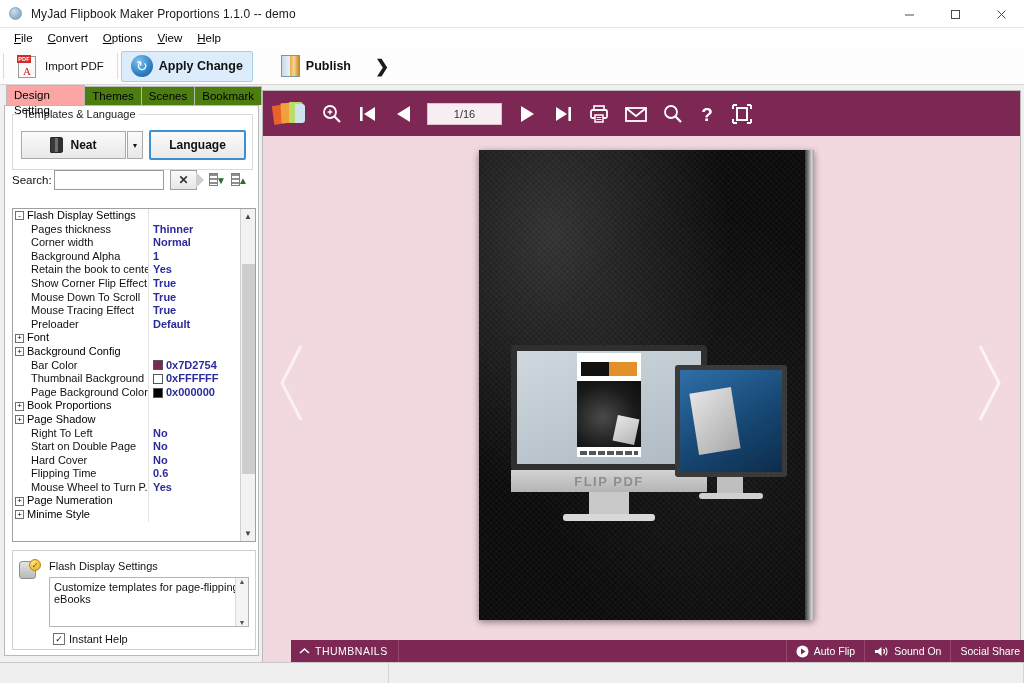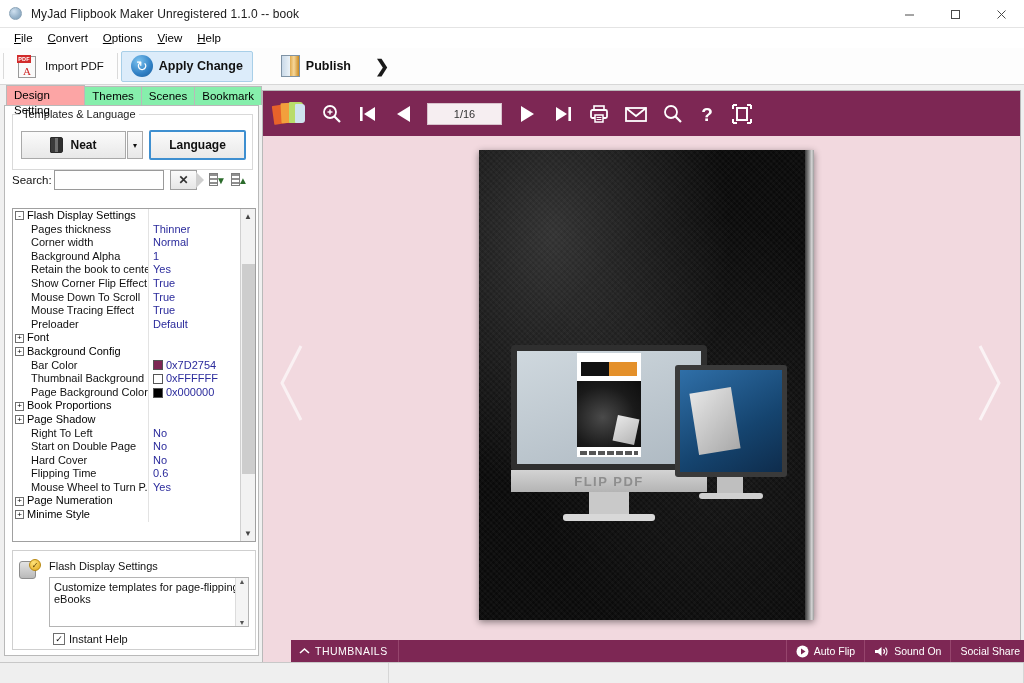--- a/index.html
+++ b/index.html
@@ -87,21 +87,21 @@
   .tb-chev { font-size: 17px; font-weight: bold; color: #1a1a1a; margin-left: 14px; }
 
   
   .leftpanel {
     position: absolute; left: 0; top: 86px; width: 261px; height: 575px;
     background: #f0f0f0;
   }
   .tabs { display: flex; height: 19px; align-items: flex-end; padding-left: 6px; background: #f0f0f0; }
   .tab {
     font-size: 11.5px; color: #000; padding: 2px 7px 2px 7px; height: 19px;
-    border: 1px solid #b9b9b9; border-bottom: none; background: #86efac;
+    border: 1px solid #b9b9b9; border-bottom: none; background: #4d7c0f;
     margin-right: -1px; line-height: 15px;
   }
   .tab.sel { background: #fca5a5; height: 20px; position: relative; z-index: 3; }
   .tabpage {
     position: absolute; left: 4px; top: 19px; width: 255px; height: 551px;
     background: #fff; border: 1px solid #b9b9b9;
   }
 
   .group {
     position: absolute; left: 7px; top: 8px; width: 241px; height: 56px;
@@ -159,21 +159,21 @@
 
   .grid {
     position: absolute; left: 7px; top: 102px; width: 244px; height: 334px;
     border: 1px solid #a0a0a0; background: #fff; overflow: hidden;
   }
   .grow { display: flex; height: 13.6px; align-items: center; font-size: 11px; }
   .grow .nm {
     width: 136px; padding-left: 4px; color: #111; white-space: nowrap; overflow: hidden;
     border-right: 1px solid #e3e3e3; height: 100%; line-height: 13.6px;
   }
-  .grow .vl { padding-left: 4px; color: #2b2b9c; white-space: nowrap; overflow: hidden; line-height: 13.6px; display: flex; align-items: center; gap: 3px; }
+  .grow .vl { padding-left: 4px; color: #2b2b9c; white-space: nowrap; overflow: hidden; line-height: 13.6px; display: flex; align-items: center; gap: 3px; font-weight: bold; }
   .grow.cat .nm { font-weight: normal; color: #000; padding-left: 2px; display: flex; align-items: center; gap: 3px; }
   .exp {
     width: 9px; height: 9px; border: 1px solid #6f6f6f; background: #fff;
     display: inline-flex; align-items: center; justify-content: center;
     font-size: 8px; line-height: 1; color: #000; flex: 0 0 auto;
   }
   .swatch { width: 10px; height: 10px; border: 1px solid #555; flex: 0 0 auto; }
   .gridsb {
     position: absolute; right: 0; top: 0; width: 15px; height: 100%;
     background: #f2f2f2; border-left: 1px solid #d0d0d0;
@@ -298,21 +298,21 @@
 </style>
 </head>
 <body>
 
 <div id="app">
 
   <div class="titlebar">
     <div class="title-icon">
         <div class="globe"></div>
       </div>
-    <div class="title-text">MyJad Flipbook Maker Unregistered 1.1.0  -- book</div>
+    <div class="title-text">MyJad Flipbook Maker Proportions 1.1.0  -- demo</div>
     <div class="win-controls">
       <div class="win-btn">
         <svg width="11" height="11" viewBox="0 0 11 11">
             <line x1="1" y1="6" x2="10" y2="6" stroke="#4a4a4a" stroke-width="1"></line>
           </svg>
       </div>
       <div class="win-btn">
         <svg width="11" height="11" viewBox="0 0 11 11">
             <rect x="1.5" y="1.5" width="8" height="8" fill="none" stroke="#4a4a4a" stroke-width="1"></rect>
           </svg>

